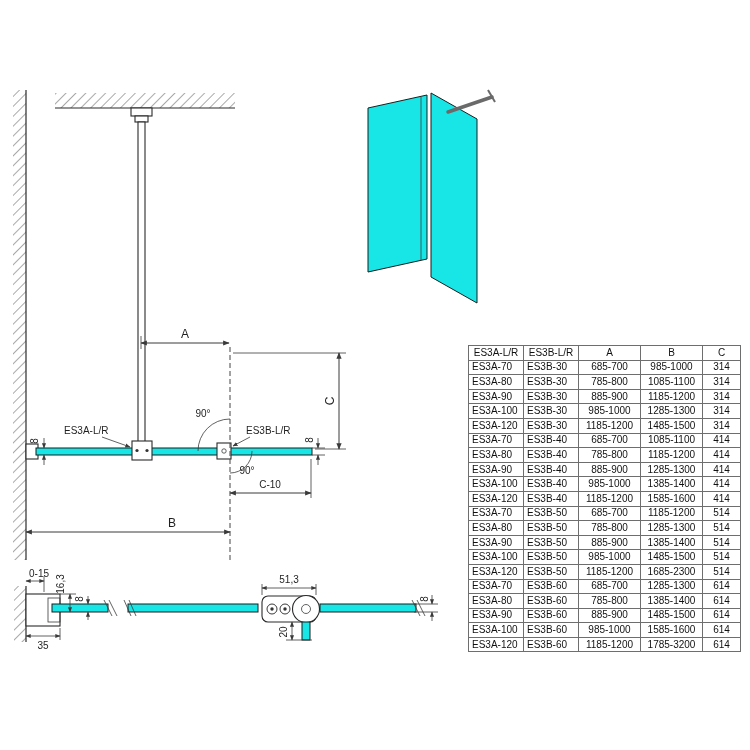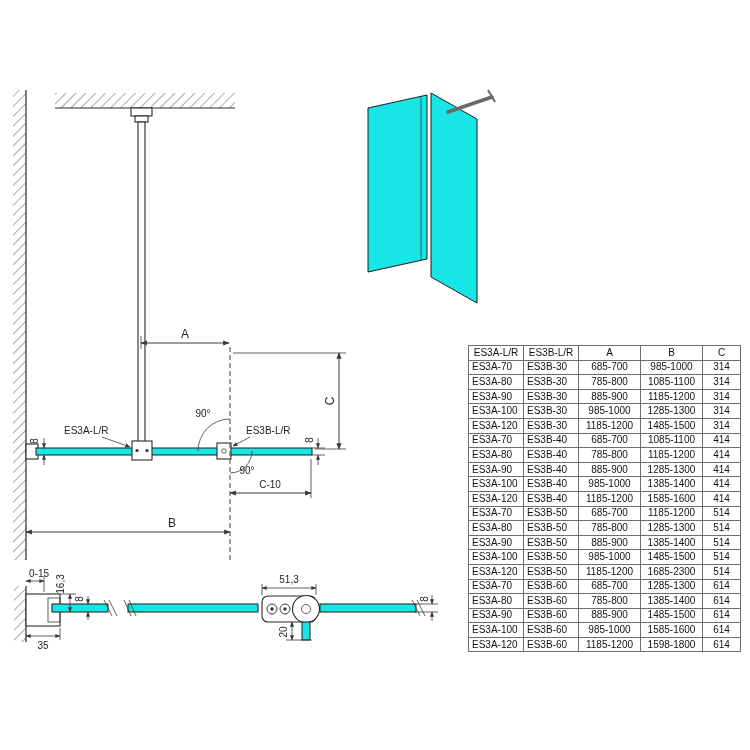--- a/index.html
+++ b/index.html
@@ -353,19 +353,19 @@
           <td class="left">ES3A-100</td>
           <td class="left">ES3B-60</td>
           <td>985-1000</td>
           <td>1585-1600</td>
           <td>614</td>
         </tr>
         <tr>
           <td class="left">ES3A-120</td>
           <td class="left">ES3B-60</td>
           <td>1185-1200</td>
-          <td>1598-1800</td>
+          <td>1785-3200</td>
           <td>614</td>
         </tr>
       </tbody>
   </table>
 
 </div>
 
 </body></html>

